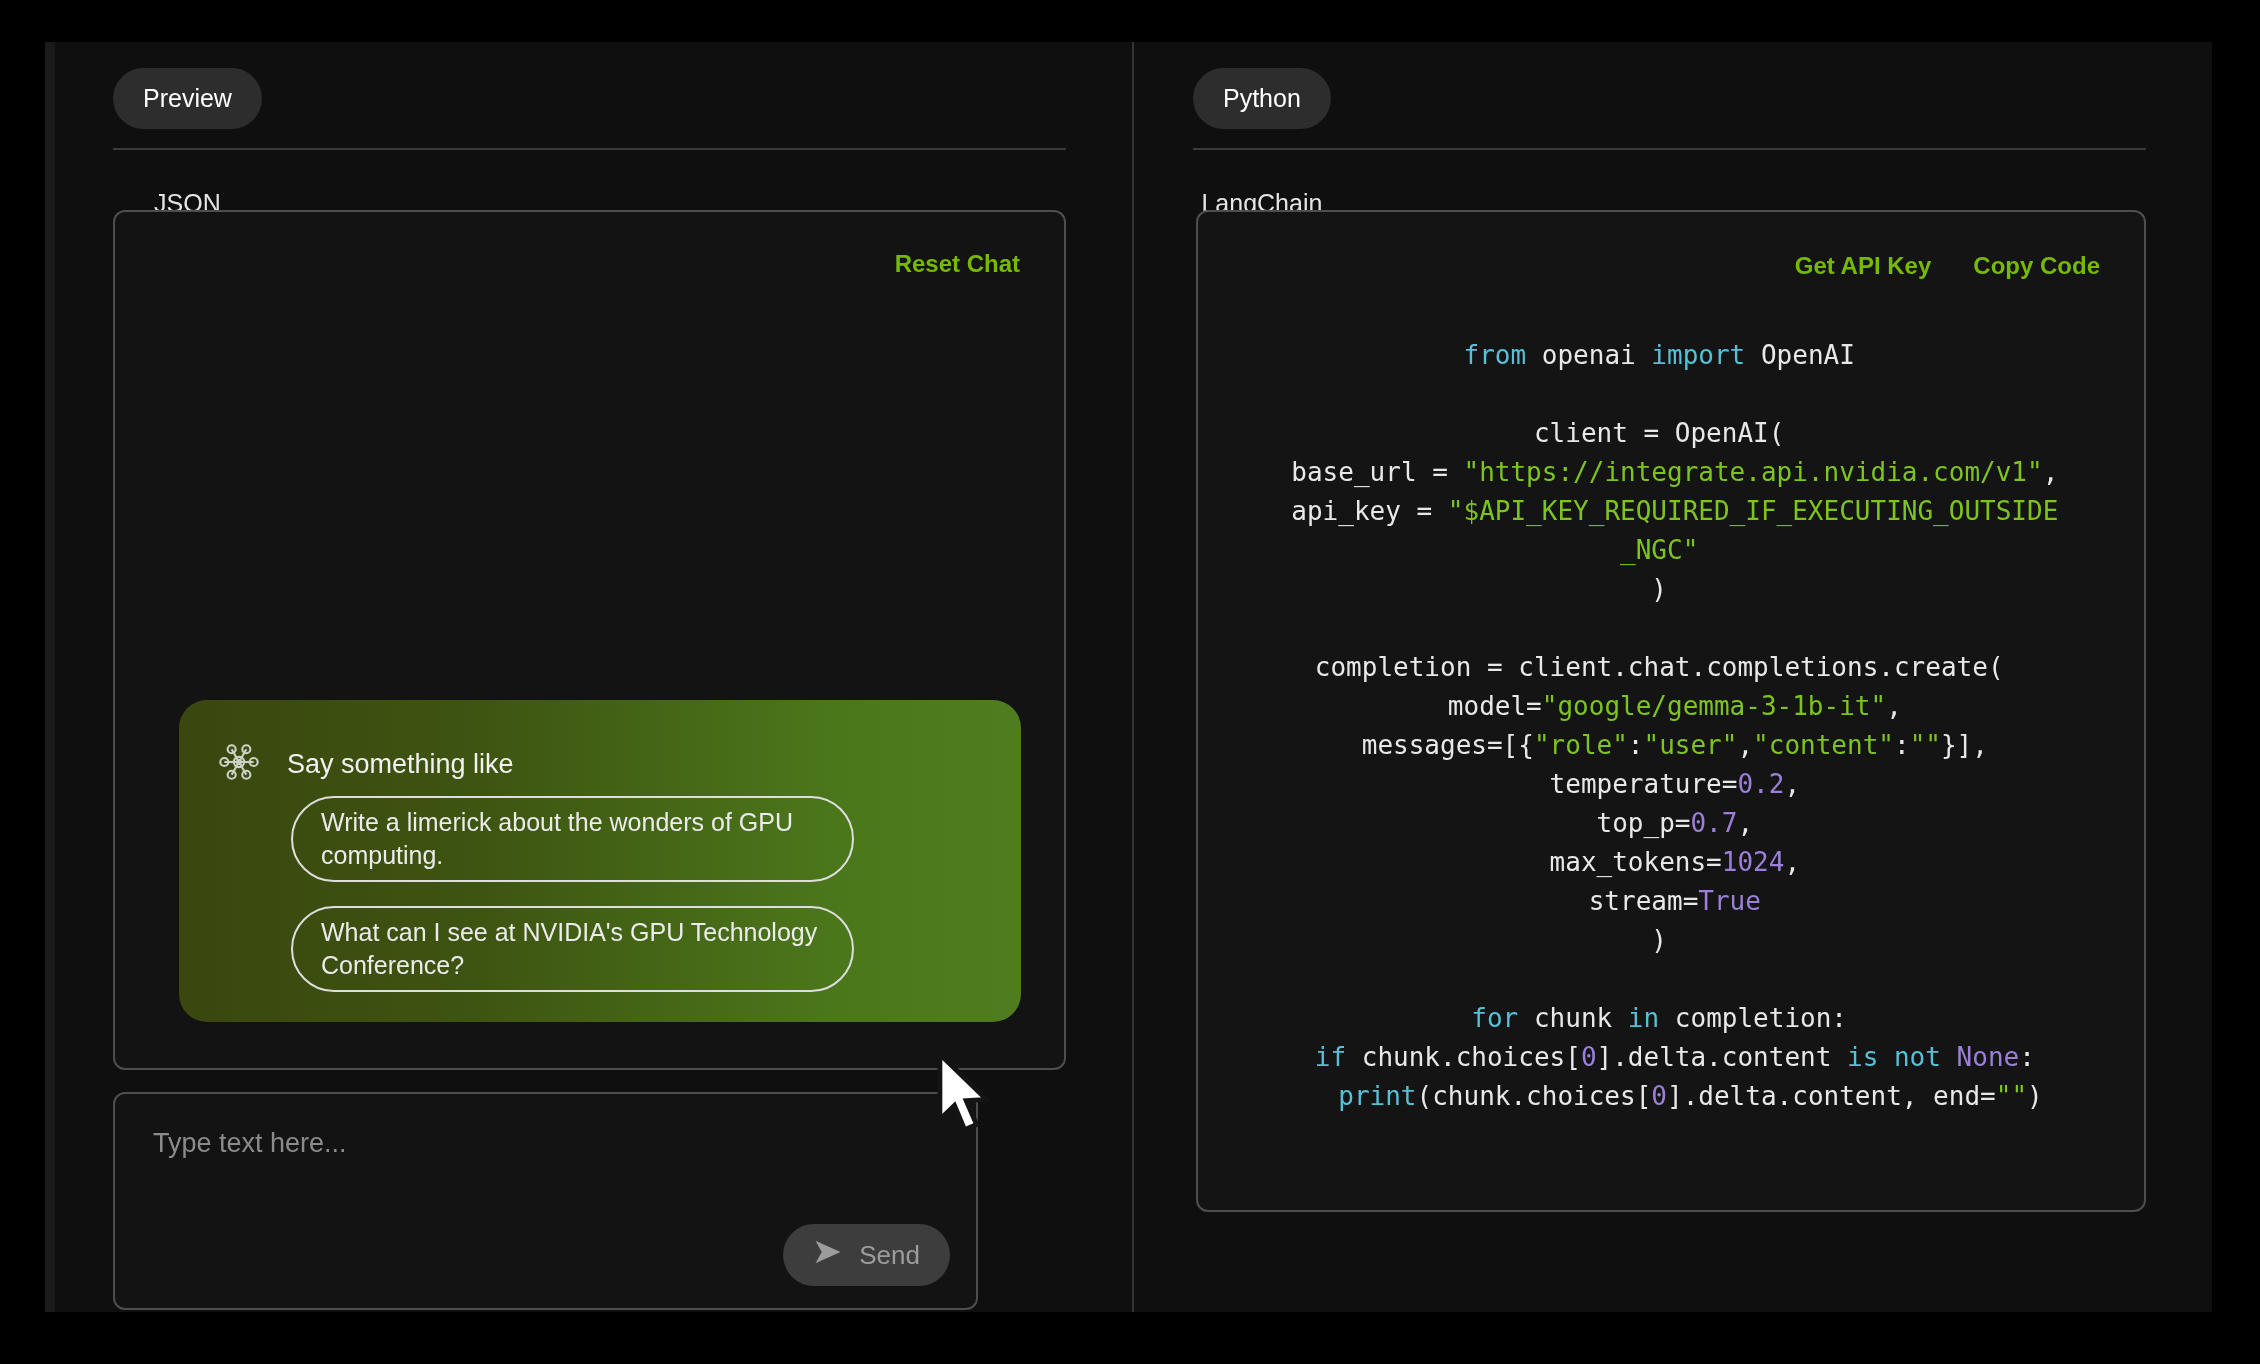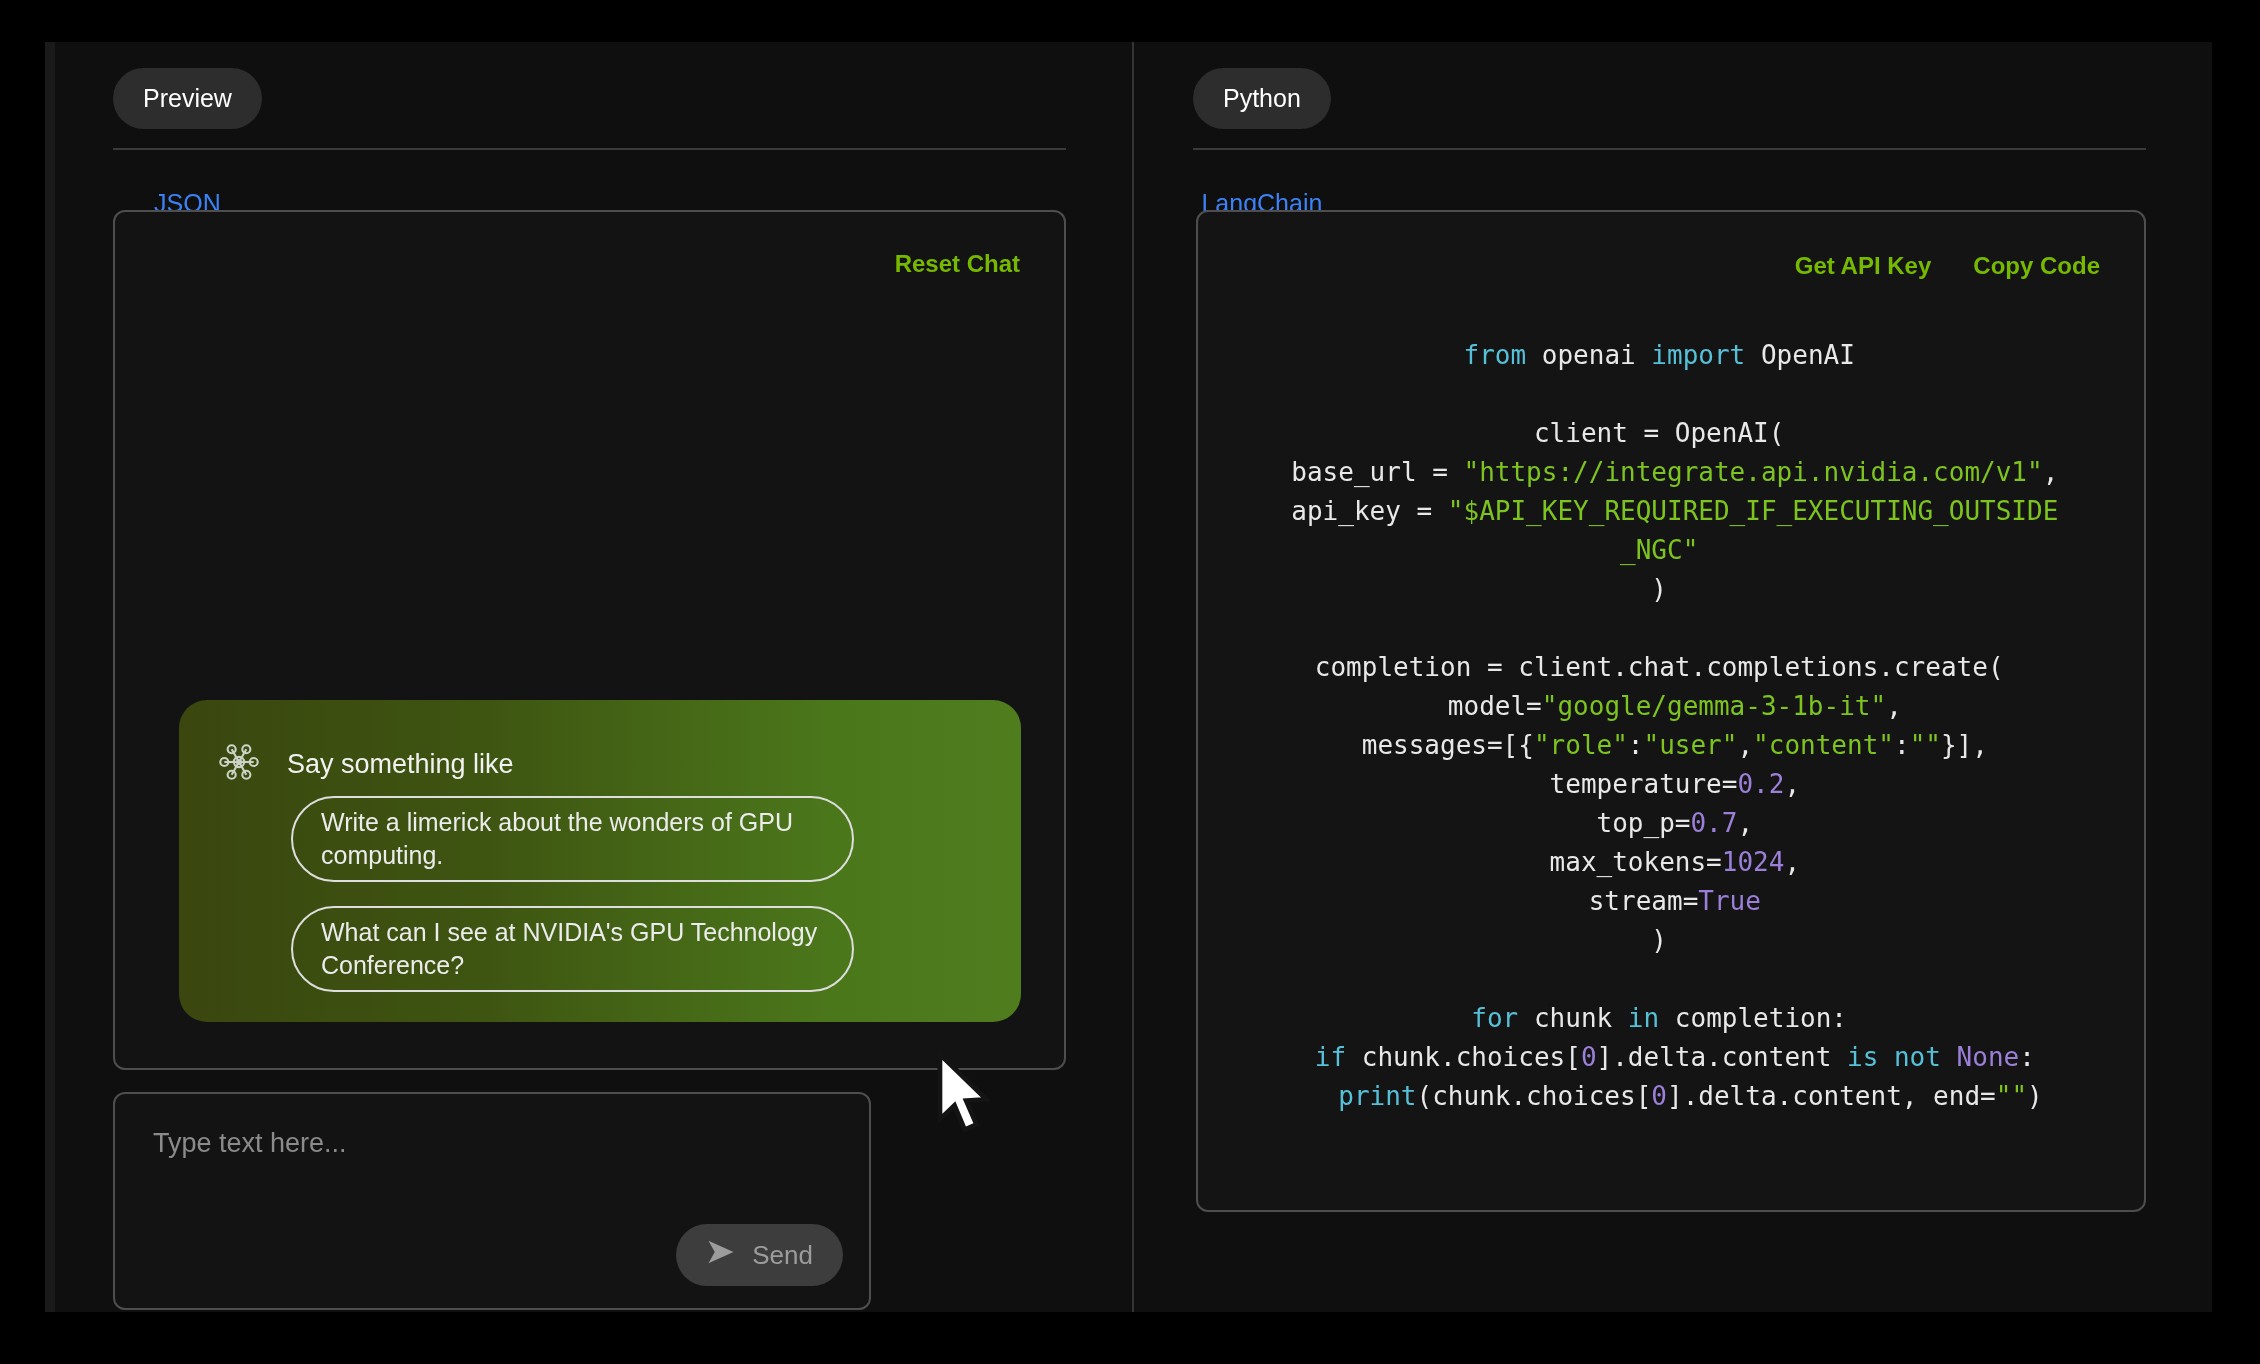--- a/index.html
+++ b/index.html
@@ -9,29 +9,29 @@
   .scroll-strip { position: absolute; left: 0; top: 0; width: 10px; height: 100%; background: #1a1a1a; }
   .vdivider { position: absolute; left: 1087px; top: 0; width: 2px; height: 100%; background: #343434; }
 
   .col { position: absolute; top: 0; height: 100%; }
   .left-col  { left: 0; width: 1087px; }
   .right-col { left: 1089px; width: 1043px; }
 
   .tabs { position: absolute; top: 26px; display: flex; align-items: center; gap: 44px; flex-direction: column; }
   .left-col .tabs { left: 68px; }
   .right-col .tabs { left: 59px; }
-  .tab { background: transparent; border: none; color: #3b82f6; font-size: 25px; font-family: inherit; cursor: pointer; padding: 16px 0; }
+  .tab { background: transparent; border: none; color: #e5e5e5; font-size: 25px; font-family: inherit; cursor: pointer; padding: 16px 0; }
   .tab.active { background: #2d2d2d; color: #ffffff; border-radius: 34px; padding: 16px 30px; }
   .tabs-divider { position: absolute; top: 106px; height: 2px; background: #3a3a3a; }
   .left-col .tabs-divider { left: 68px; width: 953px; }
   .right-col .tabs-divider { left: 59px; width: 953px; }
 
   .panel { position: absolute; background: #131313; border: 2px solid #4e4e4e; border-radius: 12px; }
   .chat-panel { left: 68px; top: 168px; width: 953px; height: 860px; padding-left: 24px; }
-  .composer  { left: 68px; top: 1050px; width: 758px; height: 218px; }
+  .composer  { left: 68px; top: 1050px; width: 865px; height: 218px; }
   .code-panel{ left: 62px; top: 168px; width: 950px; height: 1002px; background: #141414; }
 
   .green-link { color: var(--accent-green, #76b900); font-weight: 700; font-size: 24px; background: none; border: none; font-family: inherit; cursor: pointer; }
   .reset-chat { position: absolute; top: 38px; right: 44px; }
   .code-links { position: absolute; top: 40px; right: 44px; display: flex; gap: 42px; }
 
   .bubble { position: absolute; left: 64px; top: 488px; width: 842px; height: 322px; border-radius: 28px;
             background: linear-gradient(90deg, #3a470f 0%, #3e5411 35%, #4b771b 78%, #4f7d1e 100%); }
   .bubble-header { display: flex; align-items: center; gap: 26px; padding: 40px 0 0 38px; }
   .bubble-title { color: #f2f2f2; font-size: 27px; }

